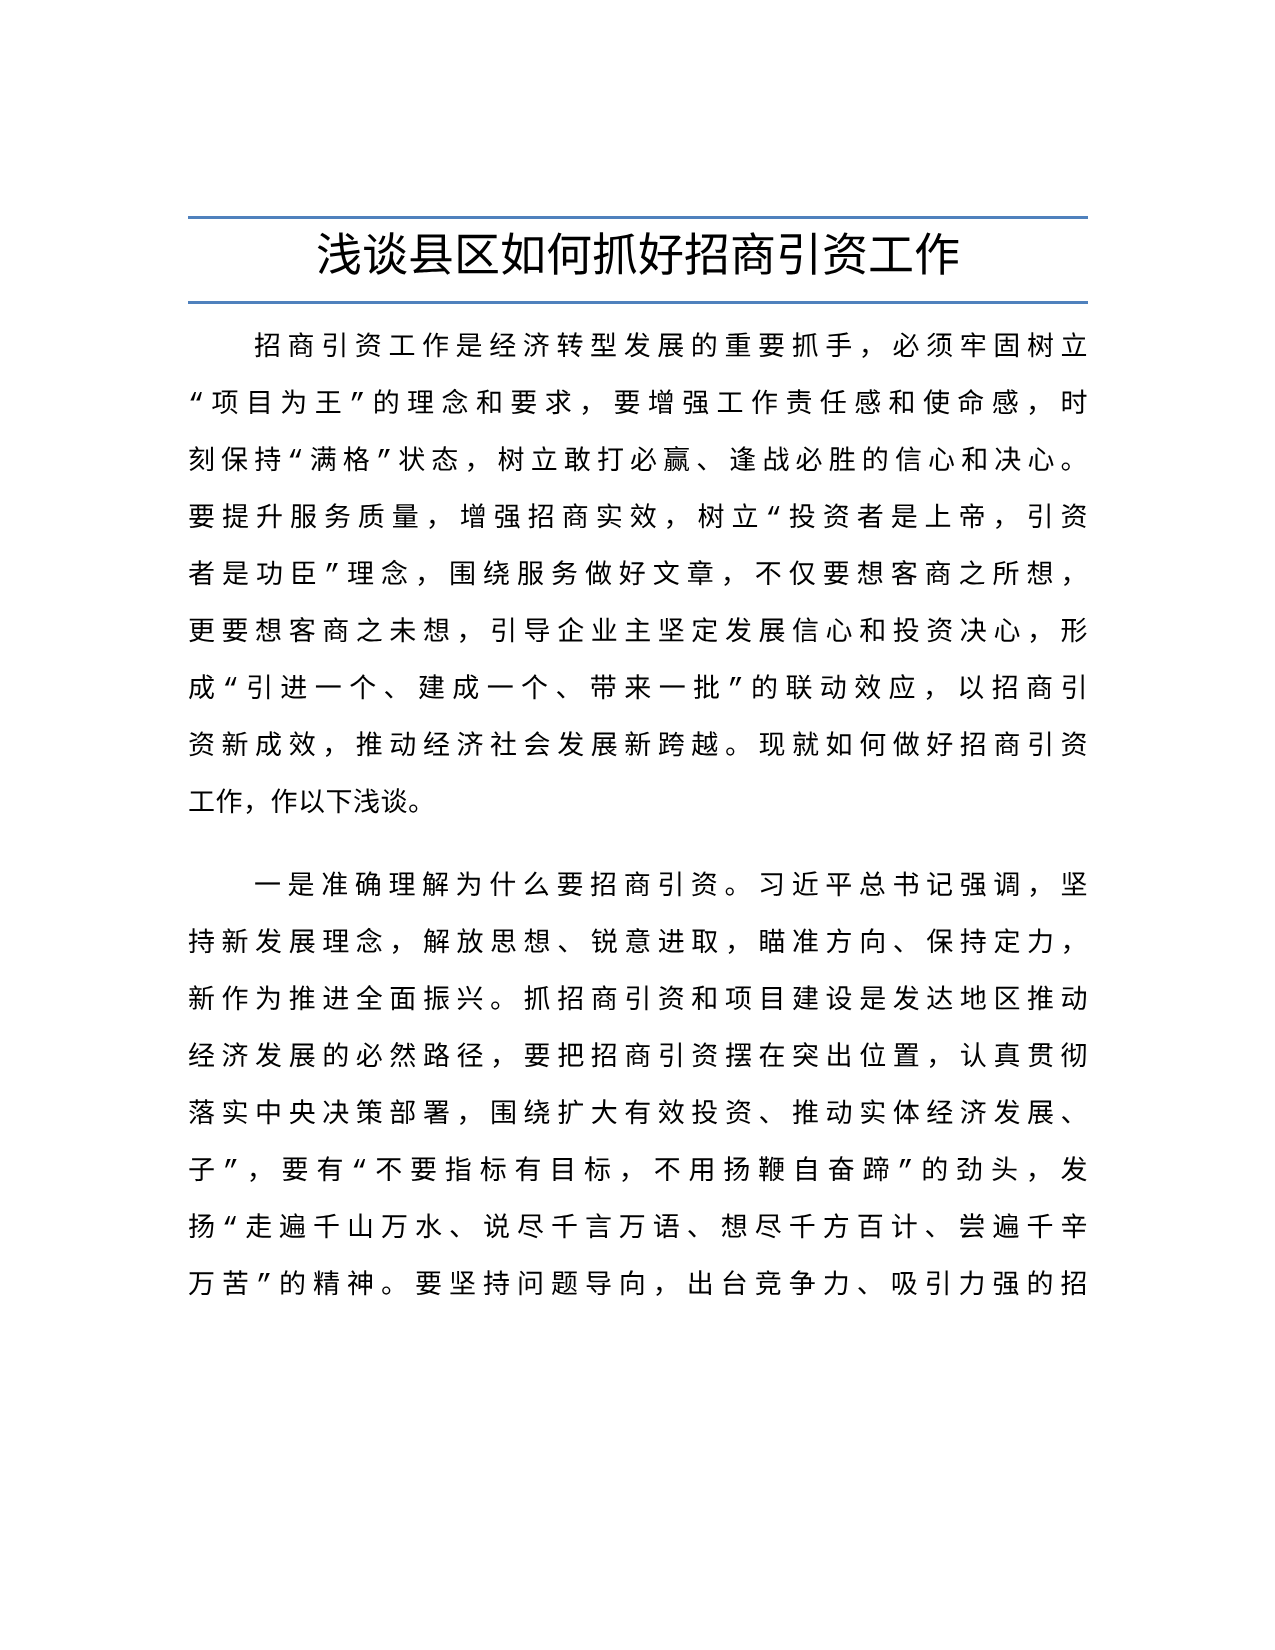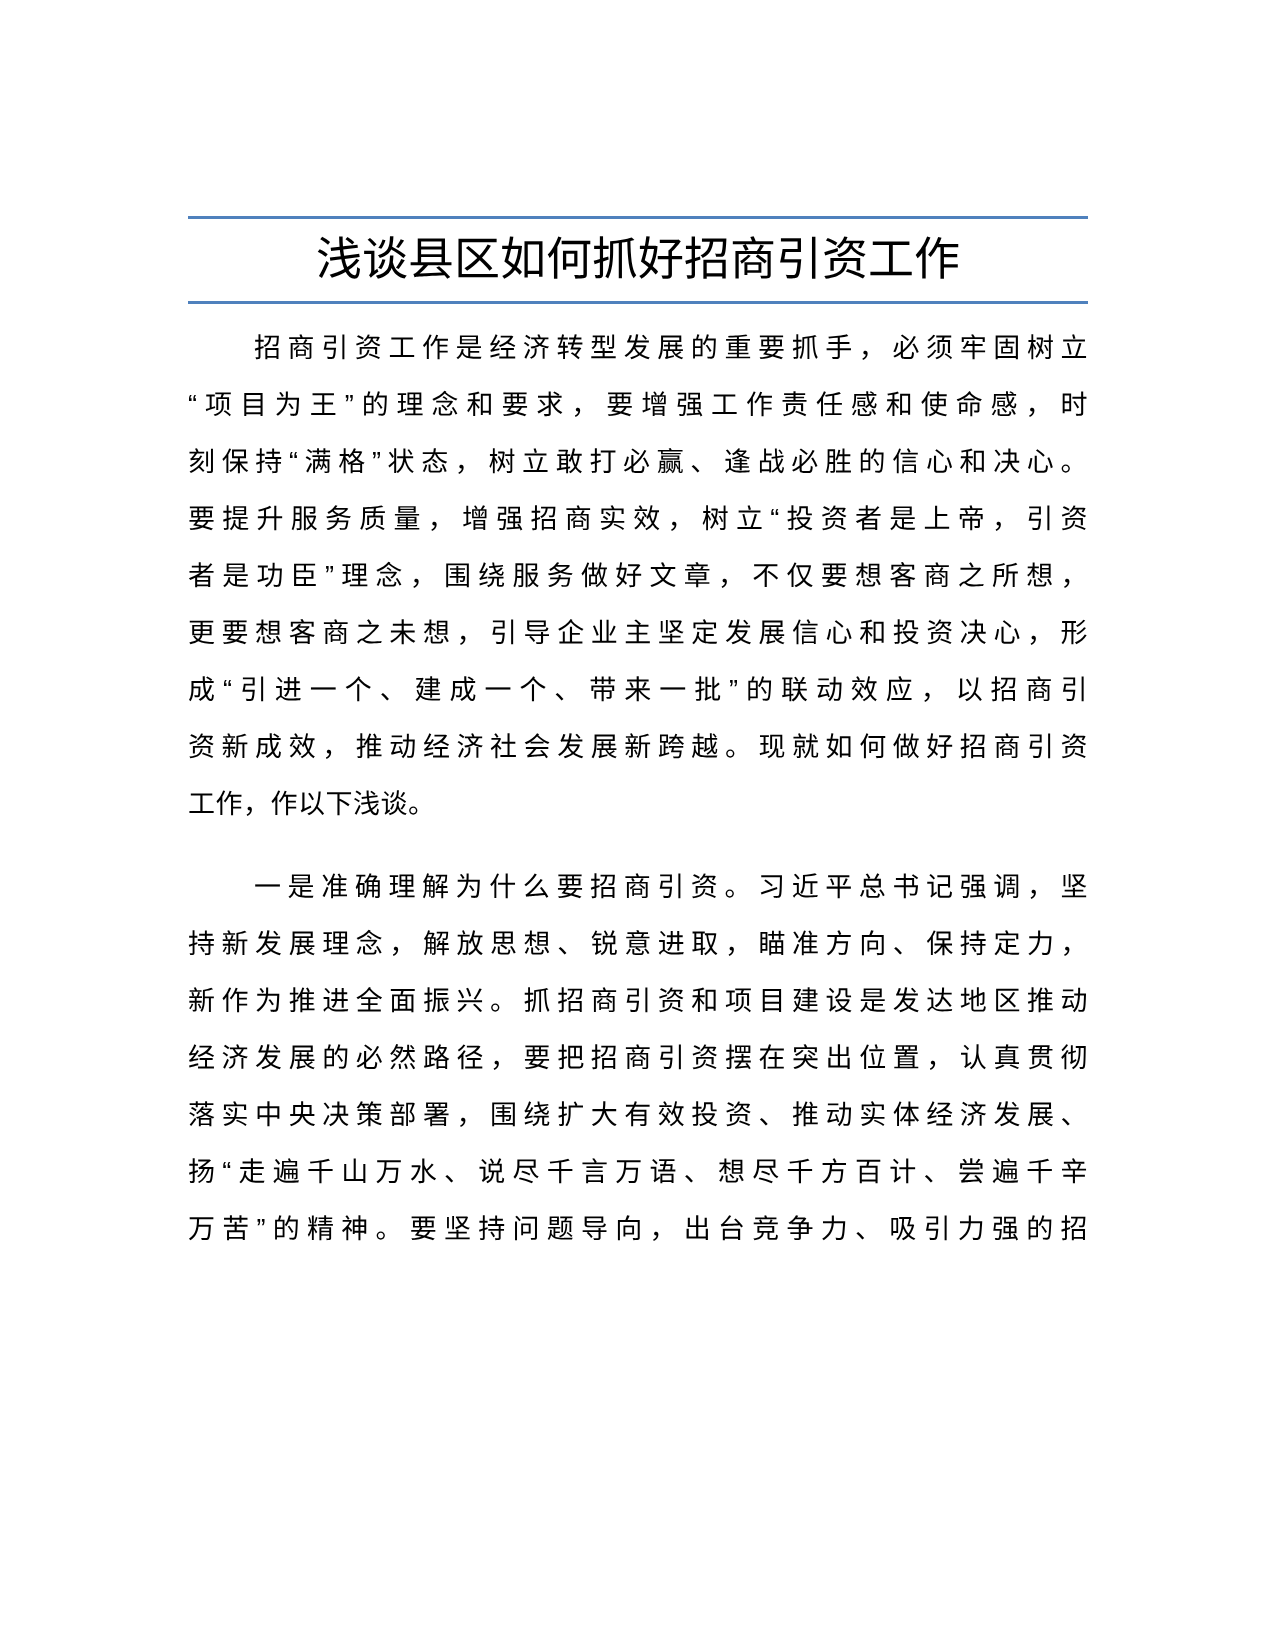--- a/index.html
+++ b/index.html
@@ -6,21 +6,21 @@
     margin: 0;
     padding: 0;
     background: #ffffff;
   }
   .page {
     position: relative;
     width: 1275px;
     height: 1650px;
     background: var(--page-bg, #ffffff);
     color: var(--text-color, #000000);
-    font-family: Liberation Sans, sans-serif;
+    font-family: Liberation Mono, monospace;
     overflow: hidden;
   }
   .content {
     position: absolute;
     left: 188px;
     top: 216px;
     width: 900px;
   }
   .title-rule {
     height: 0;
@@ -83,18 +83,19 @@
           <div class="line">成“引进一个、建成一个、带来一批”的联动效应，以招商引</div>
           <div class="line">资新成效，推动经济社会发展新跨越。现就如何做好招商引资</div>
           <div class="line no-stretch">工作，作以下浅谈。</div>
         </div>
         <div class="paragraph">
           <div class="line indent">一是准确理解为什么要招商引资。习近平总书记强调，坚</div>
           <div class="line">持新发展理念，解放思想、锐意进取，瞄准方向、保持定力，</div>
           <div class="line">新作为推进全面振兴。抓招商引资和项目建设是发达地区推动</div>
           <div class="line">经济发展的必然路径，要把招商引资摆在突出位置，认真贯彻</div>
           <div class="line">落实中央决策部署，围绕扩大有效投资、推动实体经济发展、</div>
+          <div class="line">子”，要有“不要指标有目标，不用扬鞭自奋蹄”的劲头，发</div>
           <div class="line">扬“走遍千山万水、说尽千言万语、想尽千方百计、尝遍千辛</div>
           <div class="line">万苦”的精神。要坚持问题导向，出台竞争力、吸引力强的招</div>
         </div>
       </div>
   </div>
 </div>
 
 </body></html>

